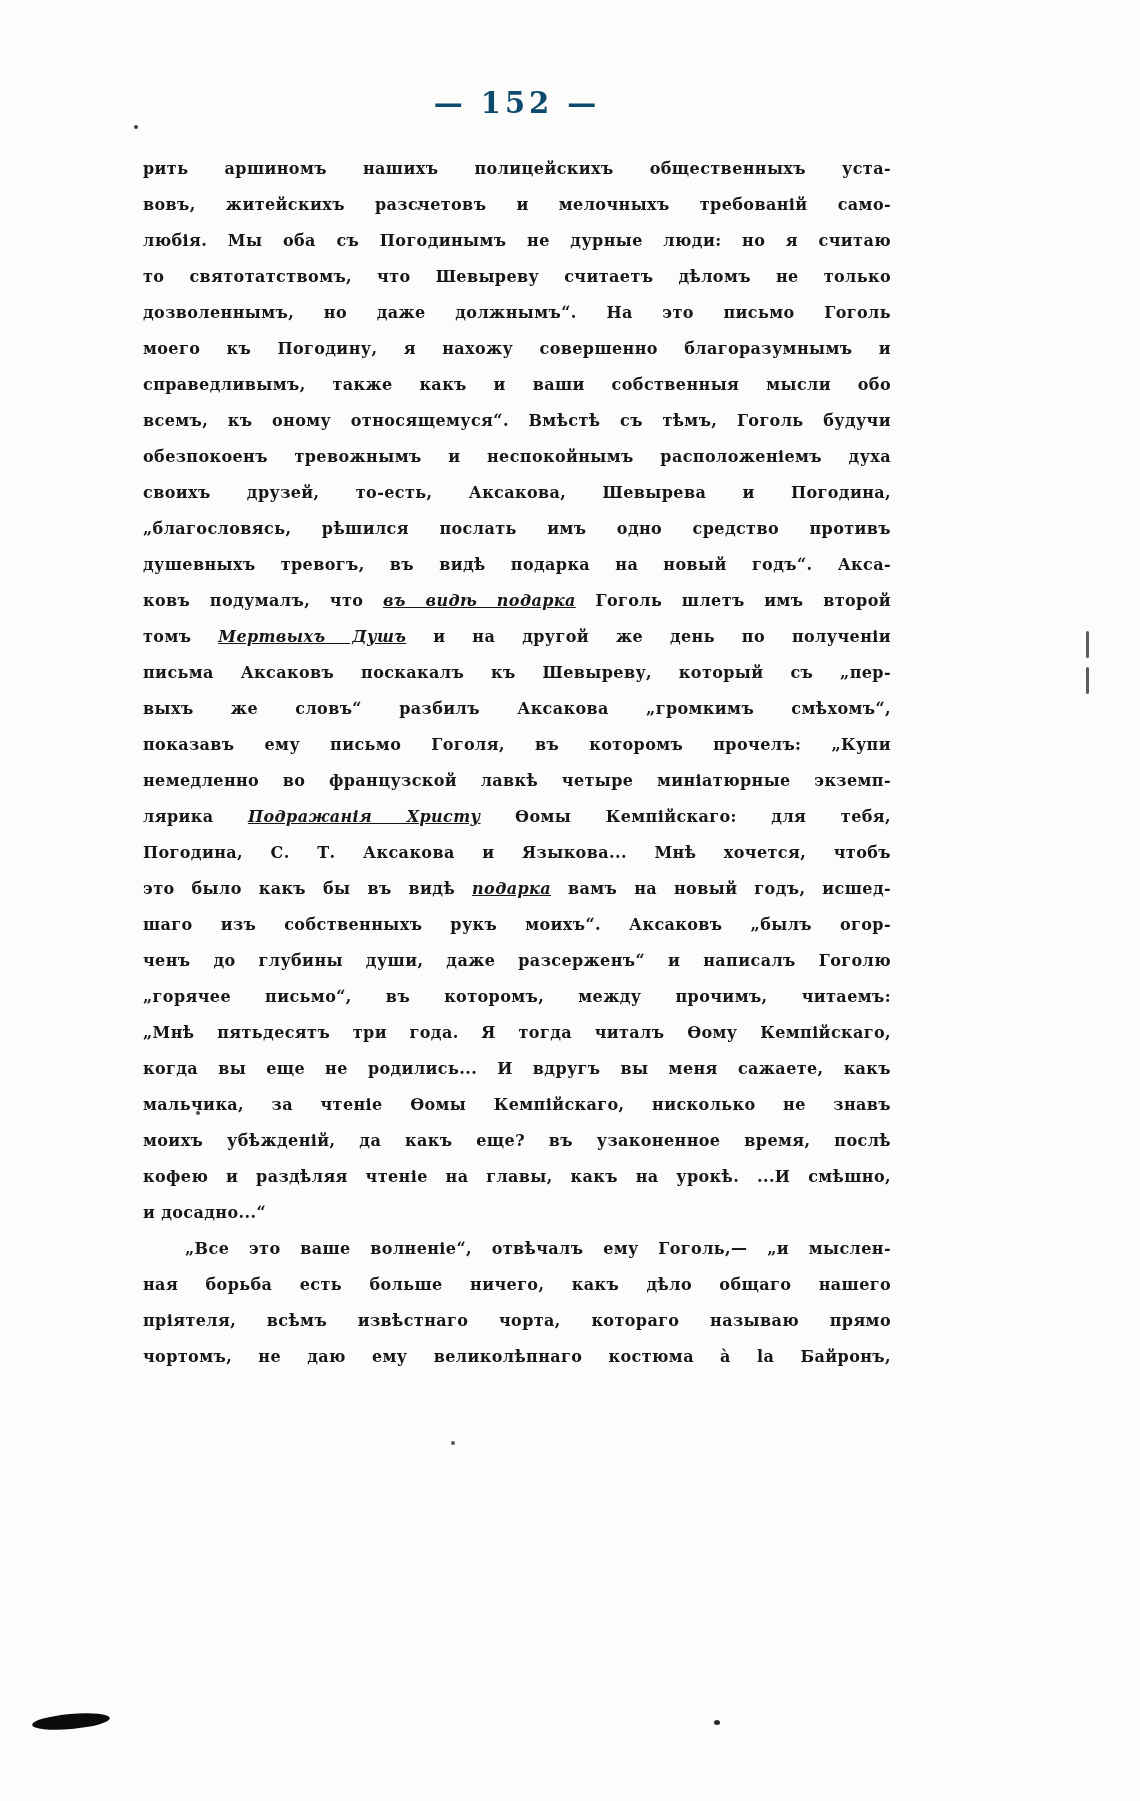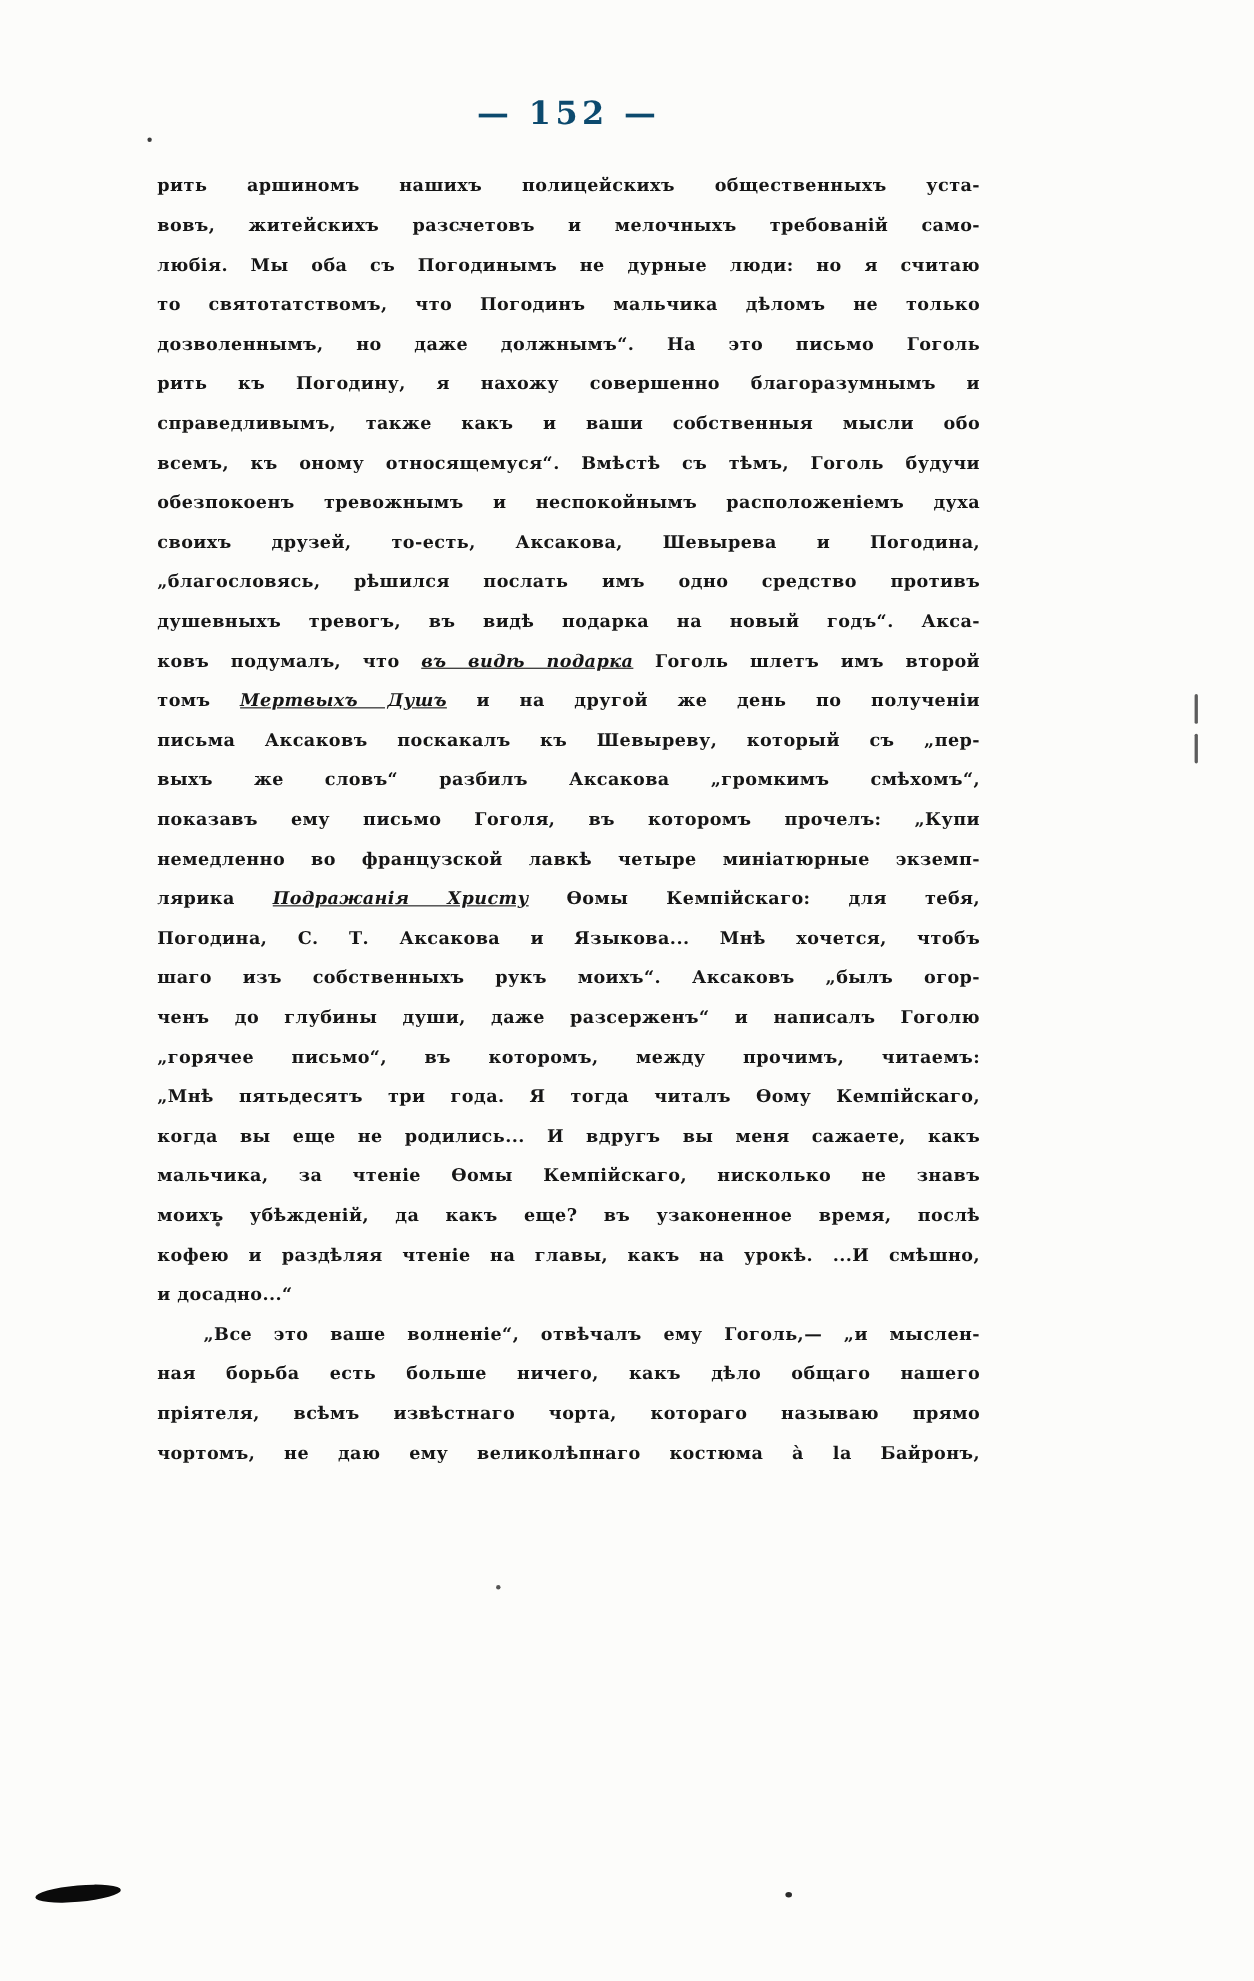--- a/index.html
+++ b/index.html
@@ -54,37 +54,38 @@
 <body>
 
 <div class="page">
 
   <div class="page-number">— 152 —</div>
 
   <div class="text-block">
       <div class="line"><span>рить аршиномъ нашихъ полицейскихъ общественныхъ уста-</span></div>
       <div class="line"><span>вовъ, житейскихъ разсчетовъ и мелочныхъ требованій само-</span></div>
       <div class="line"><span>любія. Мы оба съ Погодинымъ не дурные люди: но я считаю</span></div>
-      <div class="line"><span>то святотатствомъ, что Погодинъ мальчика дѣломъ не только</span></div>
+      <div class="line"><span>то святотатствомъ, что Шевыреву считаетъ дѣломъ не только</span></div>
       <div class="line"><span>дозволеннымъ, но даже должнымъ“. На это письмо Гоголь</span></div>
-      <div class="line"><span>рить къ Погодину, я нахожу совершенно благоразумнымъ и</span></div>
+      <div class="line"><span>моего къ Погодину, я нахожу совершенно благоразумнымъ и</span></div>
       <div class="line"><span>справедливымъ, также какъ и ваши собственныя мысли обо</span></div>
       <div class="line"><span>всемъ, къ оному относящемуся“. Вмѣстѣ съ тѣмъ, Гоголь будучи</span></div>
       <div class="line"><span>обезпокоенъ тревожнымъ и неспокойнымъ расположеніемъ духа</span></div>
       <div class="line"><span>своихъ друзей, то-есть, Аксакова, Шевырева и Погодина,</span></div>
       <div class="line"><span>„благословясь, рѣшился послать имъ одно средство противъ</span></div>
       <div class="line"><span>душевныхъ тревогъ, въ видѣ подарка на новый годъ“. Акса-</span></div>
       <div class="line"><span>ковъ подумалъ, что </span><span class="ital">въ видѣ подарка</span><span> Гоголь шлетъ имъ второй</span></div>
       <div class="line"><span>томъ </span><span class="ital">Мертвыхъ Душъ</span><span> и на другой же день по полученіи</span></div>
       <div class="line"><span>письма Аксаковъ поскакалъ къ Шевыреву, который съ „пер-</span></div>
       <div class="line"><span>выхъ же словъ“ разбилъ Аксакова „громкимъ смѣхомъ“,</span></div>
       <div class="line"><span>показавъ ему письмо Гоголя, въ которомъ прочелъ: „Купи</span></div>
       <div class="line"><span>немедленно во французской лавкѣ четыре миніатюрные экземп-</span></div>
       <div class="line"><span>лярика </span><span class="ital">Подражанія Христу</span><span> Ѳомы Кемпійскаго: для тебя,</span></div>
       <div class="line"><span>Погодина, С. Т. Аксакова и Языкова... Мнѣ хочется, чтобъ</span></div>
+      <div class="line"><span>это было какъ бы въ видѣ </span><span class="ital">подарка</span><span> вамъ на новый годъ, исшед-</span></div>
       <div class="line"><span>шаго изъ собственныхъ рукъ моихъ“. Аксаковъ „былъ огор-</span></div>
       <div class="line"><span>ченъ до глубины души, даже разсерженъ“ и написалъ Гоголю</span></div>
       <div class="line"><span>„горячее письмо“, въ которомъ, между прочимъ, читаемъ:</span></div>
       <div class="line"><span>„Мнѣ пятьдесятъ три года. Я тогда читалъ Ѳому Кемпійскаго,</span></div>
       <div class="line"><span>когда вы еще не родились... И вдругъ вы меня сажаете, какъ</span></div>
       <div class="line"><span>мальчика, за чтеніе Ѳомы Кемпійскаго, нисколько не знавъ</span></div>
       <div class="line"><span>моихъ убѣжденій, да какъ еще? въ узаконенное время, послѣ</span></div>
       <div class="line"><span>кофею и раздѣляя чтеніе на главы, какъ на урокѣ. ...И смѣшно,</span></div>
       <div class="line nojust"><span>и досадно...“</span></div>
       <div class="line indent"><span>„Все это ваше волненіе“, отвѣчалъ ему Гоголь,— „и мыслен-</span></div>

